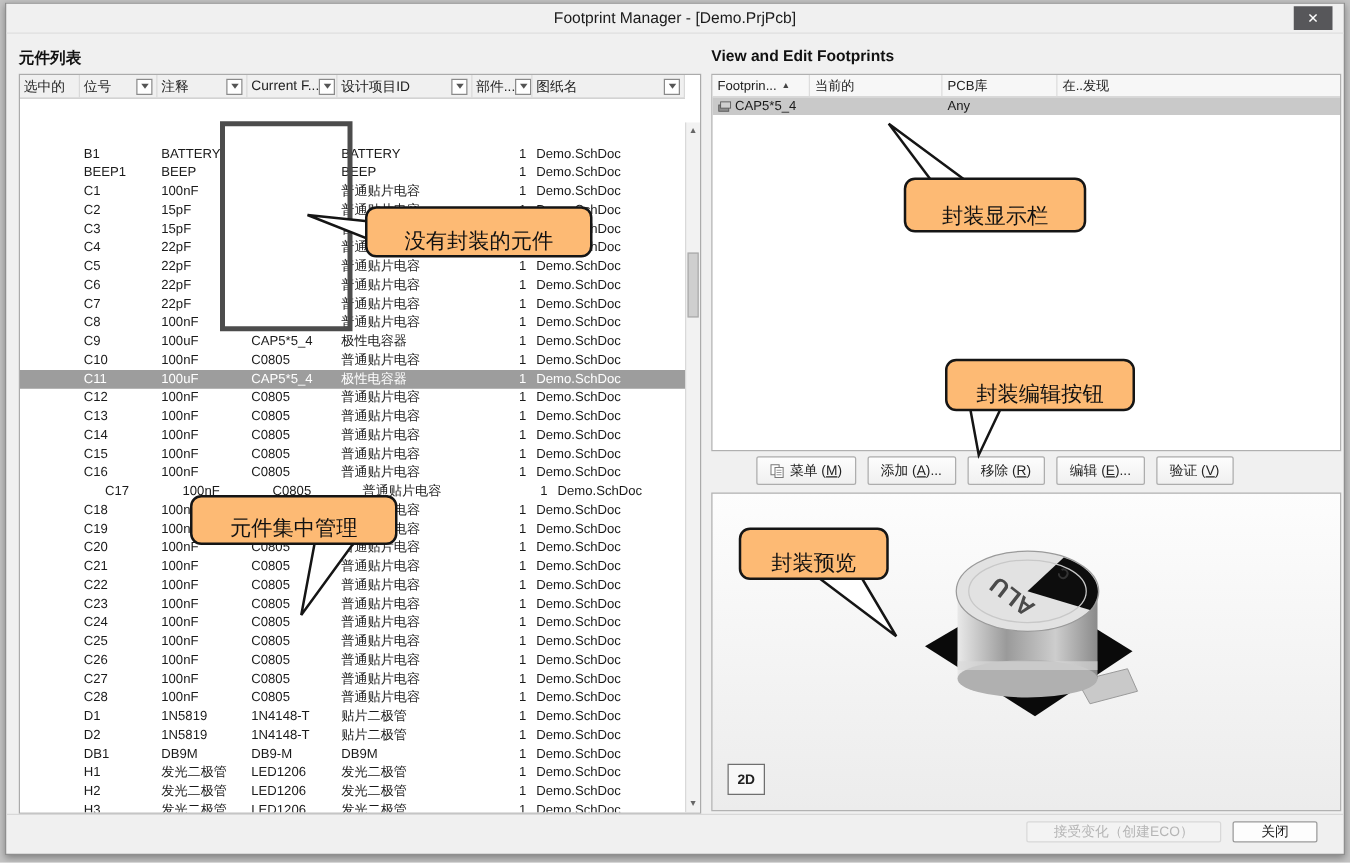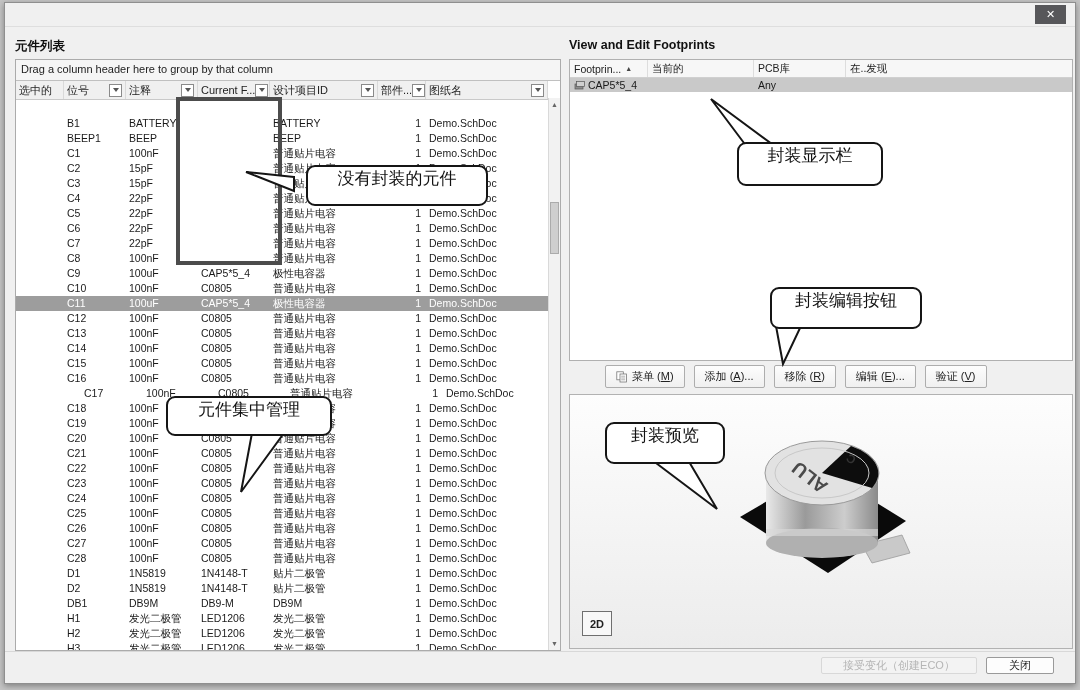--- a/index.html
+++ b/index.html
@@ -63,44 +63,44 @@
   .capsvg{position:absolute;left:140px;top:20px;}
   
   .footer{position:absolute;left:0;right:0;bottom:0;height:31px;border-top:1px solid #d8d8d8;}
   .fbtn{position:absolute;top:5px;height:17px;font-size:11px;border-radius:2px;display:flex;align-items:center;justify-content:center;box-sizing:border-box;}
   .fbtn.accept{right:98px;width:156px;color:#b5b5b5;background:#f3f3f3;border:1px solid #d8d8d8;}
   .fbtn.closed{right:21px;width:68px;color:#1a1a1a;background:#fdfdfd;border:1px solid #9a9a9a;}
   
   .hlbox{position:absolute;left:176px;top:97px;width:106px;height:168px;border:4px solid #4c4c4c;
        z-index:50;pointer-events:none;box-sizing:border-box;}
   .tails{position:absolute;left:0;top:0;width:1080px;height:690px;z-index:55;pointer-events:none;}
-  .co{position:absolute;background:#ffffff;border:2px solid #151515;border-radius:9px;z-index:60;
-       display:flex;align-items:flex-start;justify-content:center;font-family:"Liberation Serif","DejaVu Serif",serif;
-       font-size:17px;color:#111;box-sizing:border-box;white-space:nowrap;margin-left:14px;}
+  .co{position:absolute;background:#fdba74;border:2px solid #151515;border-radius:9px;z-index:60;
+       display:flex;align-items:flex-end;justify-content:center;font-family:"Liberation Serif","DejaVu Serif",serif;
+       font-size:17px;color:#111;box-sizing:border-box;white-space:nowrap;}
   .co1{left:292px;top:165px;width:182px;height:41px;}
   .co2{left:152px;top:396px;width:166px;height:40px;}
   .co3{left:723px;top:142px;width:146px;height:44px;}
   .co4{left:756px;top:287px;width:152px;height:42px;}
   .co5{left:591px;top:422px;width:120px;height:42px;}
   .micon{display:inline-block;}
 </style>
 </head>
 <body>
 
 <div class="dlg">
 
   <div class="titlebar">
+    <div class="title">Footprint Manager - [Demo.PrjPcb]</div>
     <div class="closebtn">✕</div>
   </div>
 
   <div class="seclabel lbl-left">元件列表</div>
   <div class="seclabel lbl-right">View and Edit Footprints</div>
 
   <div class="tablebox">
-    <div class="groupby">Drag a column header here to group by that column</div>
     <div class="hrow">
         <div class="hcell" style="width: 48px;">
           <span>选中的</span>
         </div>
         <div class="hcell" style="width: 62px;">
           <span>位号</span>
           <span class="ficon">
             <i></i>
           </span>
         </div>

